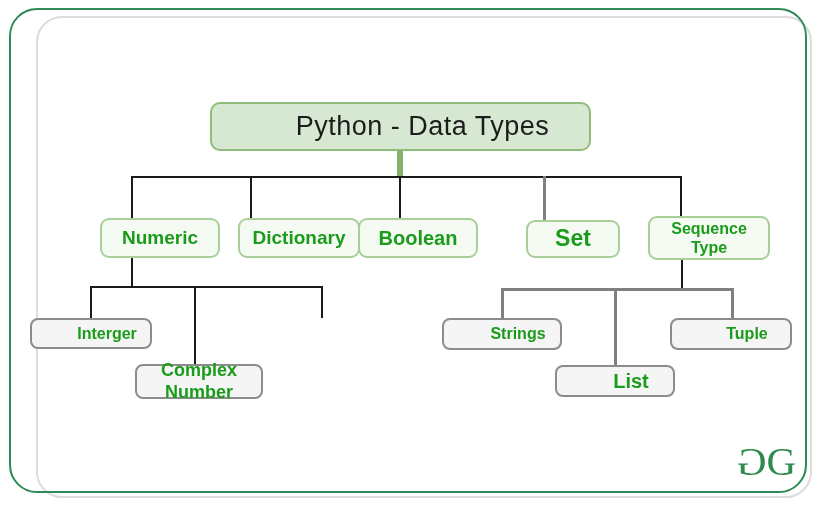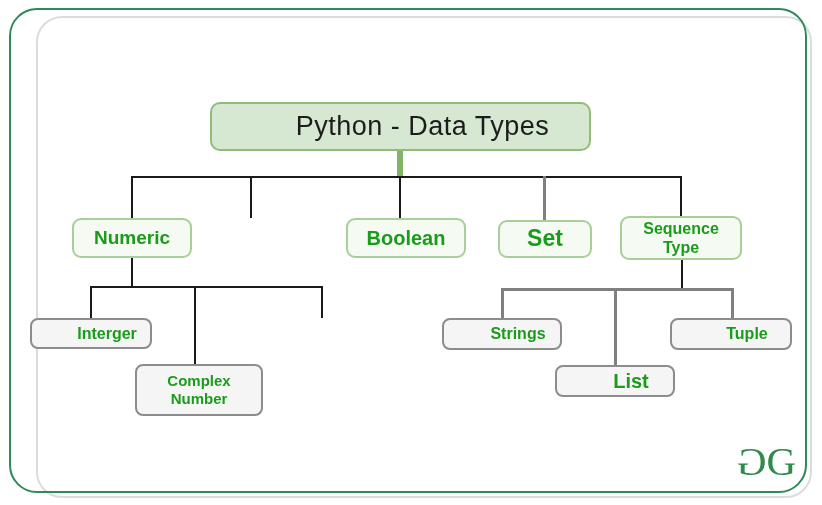--- a/index.html
+++ b/index.html
@@ -63,37 +63,38 @@
     letter-spacing: 0.5px;
     padding-left: 44px;
   }
   .node-l1 {
     background: #f5faf3;
     border: 2px solid #a8cf98;
     border-radius: 9px;
     color: #1a9c1a;
     font-weight: bold;
     font-size: 19px;
+    margin-left: 28px;
   }
   .node-numeric    { left: 72px;  top: 218px; width: 120px; height: 40px; }
   .node-dictionary { left: 210px; top: 218px; width: 122px; height: 40px; }
-  .node-boolean    { left: 346px; top: 218px; width: 120px; height: 40px; font-size: 20px; }
+  .node-boolean    { left: 330px; top: 218px; width: 120px; height: 40px; font-size: 20px; }
   .node-set        { left: 498px; top: 220px; width: 94px;  height: 38px; font-size: 23px; }
   .node-sequence   { left: 620px; top: 216px; width: 122px; height: 44px; font-size: 16px; padding: 2px 24px; }
   .node-leaf {
     background: #f5f5f5;
     border: 2px solid #8c8c8c;
     border-radius: 8px;
     color: #1a9c1a;
     font-weight: bold;
     font-size: 16px;
     padding-left: 32px;
   }
   .node-interger { left: 30px;  top: 318px; width: 122px; height: 31px; }
-  .node-complex  { left: 135px; top: 364px; width: 128px; height: 52px; font-size: 15px; padding: 14px 14px; }
+  .node-complex  { left: 135px; top: 364px; width: 128px; height: 35px; font-size: 18px; padding: 14px 14px; }
   .node-float    { left: 262px; top: 318px; width: 121px; height: 31px; }
   .node-strings  { left: 442px; top: 318px; width: 120px; height: 32px; }
   .node-list     { left: 555px; top: 365px; width: 120px; height: 32px; font-size: 20px; }
   .node-tuple    { left: 670px; top: 318px; width: 122px; height: 32px; font-size: 16px; }
   
   .logo {
     position: absolute;
     left: 740px; top: 441px;
     z-index: 3;
     font-family: "Liberation Serif", "DejaVu Serif", serif;
@@ -134,20 +135,23 @@
   <div class="line gray" style="left:614px; top:288px; width:3px; height:77px;"></div>
   <div class="line gray" style="left:731px; top:288px; width:3px; height:30px;"></div>
 
   <div class="node node-root">
     <span>Python - Data Types</span>
   </div>
 
   <div class="node node-l1 node-numeric">
     <span>Numeric</span>
   </div>
+  <div class="node node-l1 node-dictionary">
+    <span>Dictionary</span>
+  </div>
   <div class="node node-l1 node-boolean">
     <span>Boolean</span>
   </div>
   <div class="node node-l1 node-set">
     <span>Set</span>
   </div>
   <div class="node node-l1 node-sequence">
     <span>Sequence Type</span>
   </div>
 

